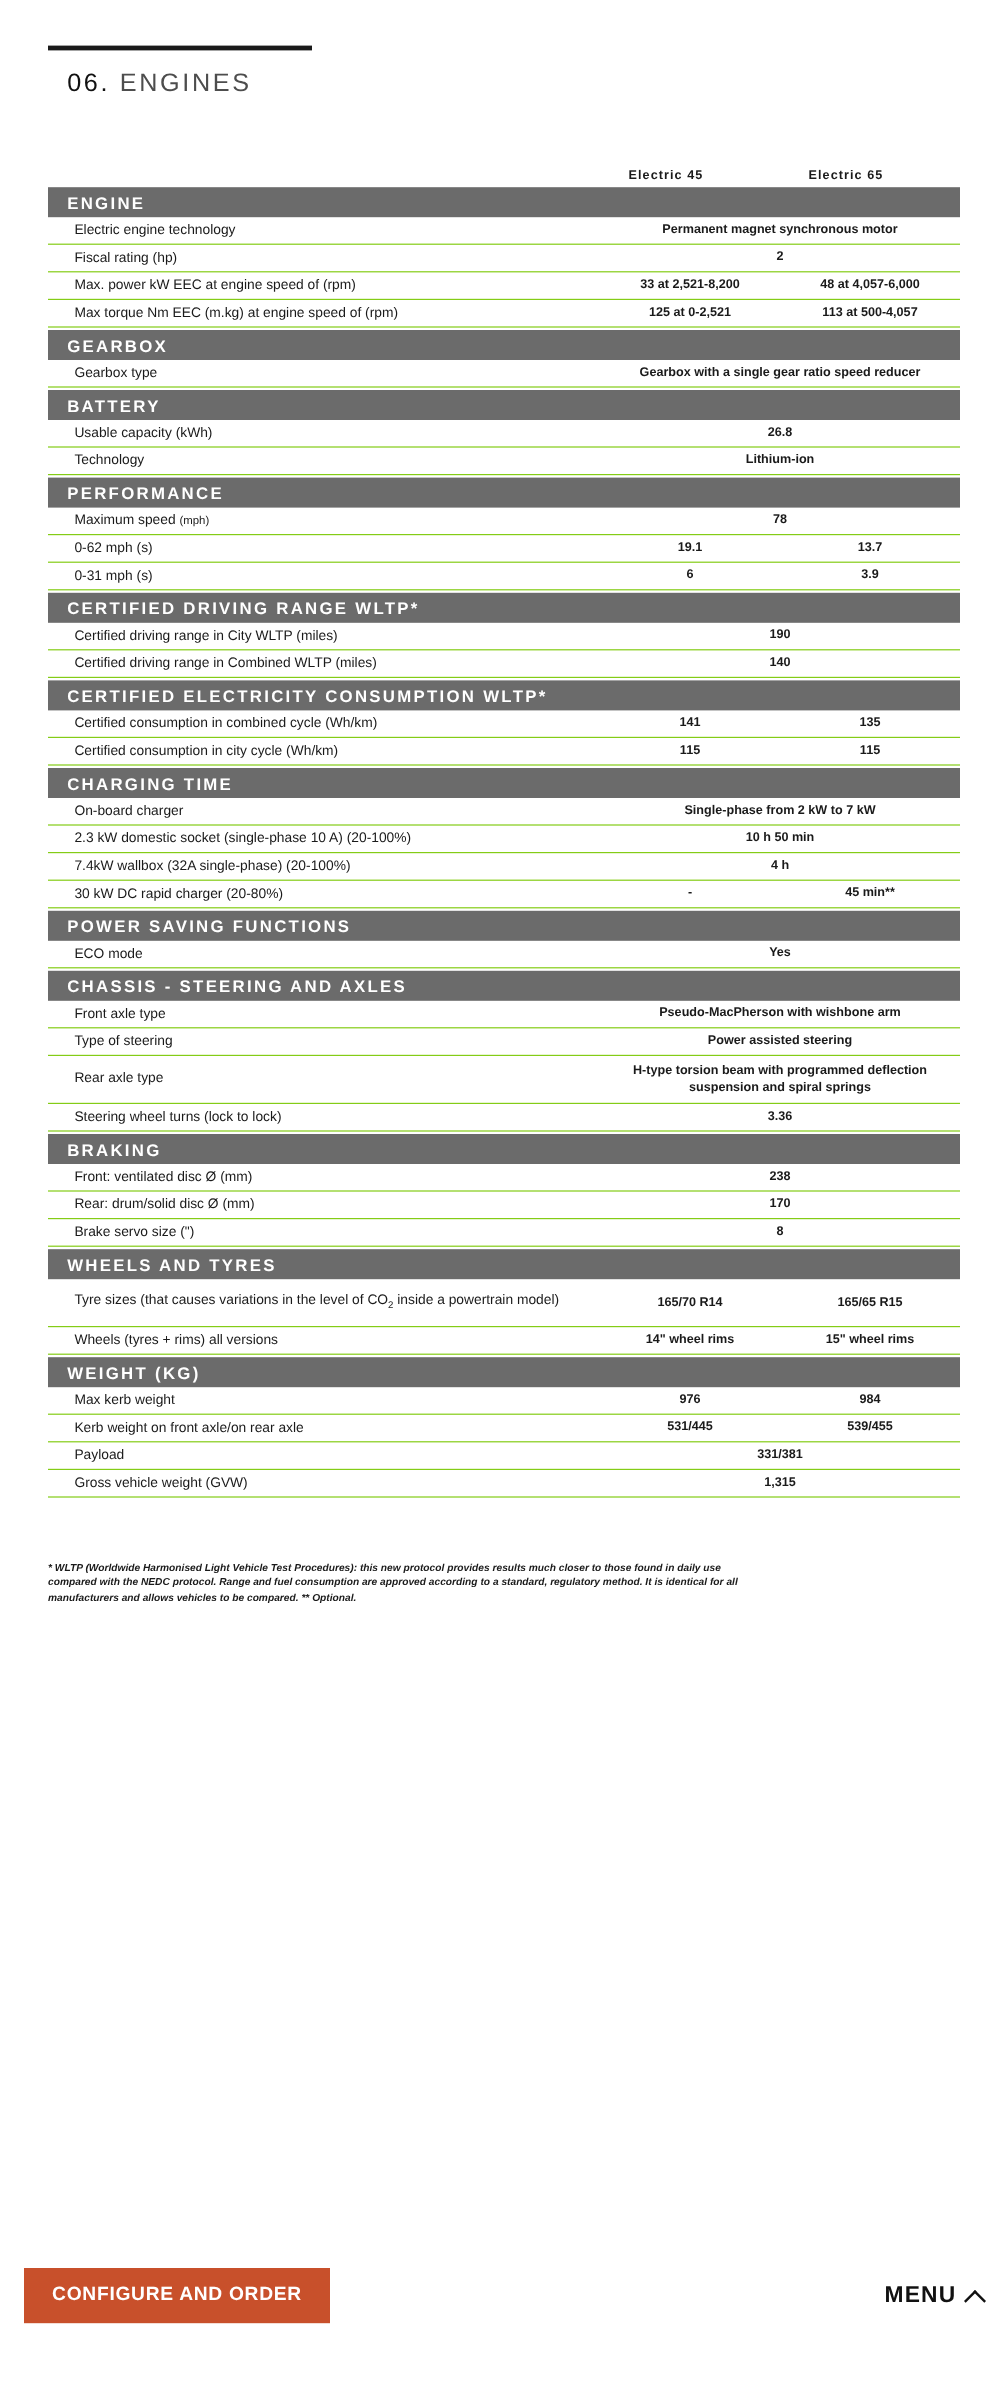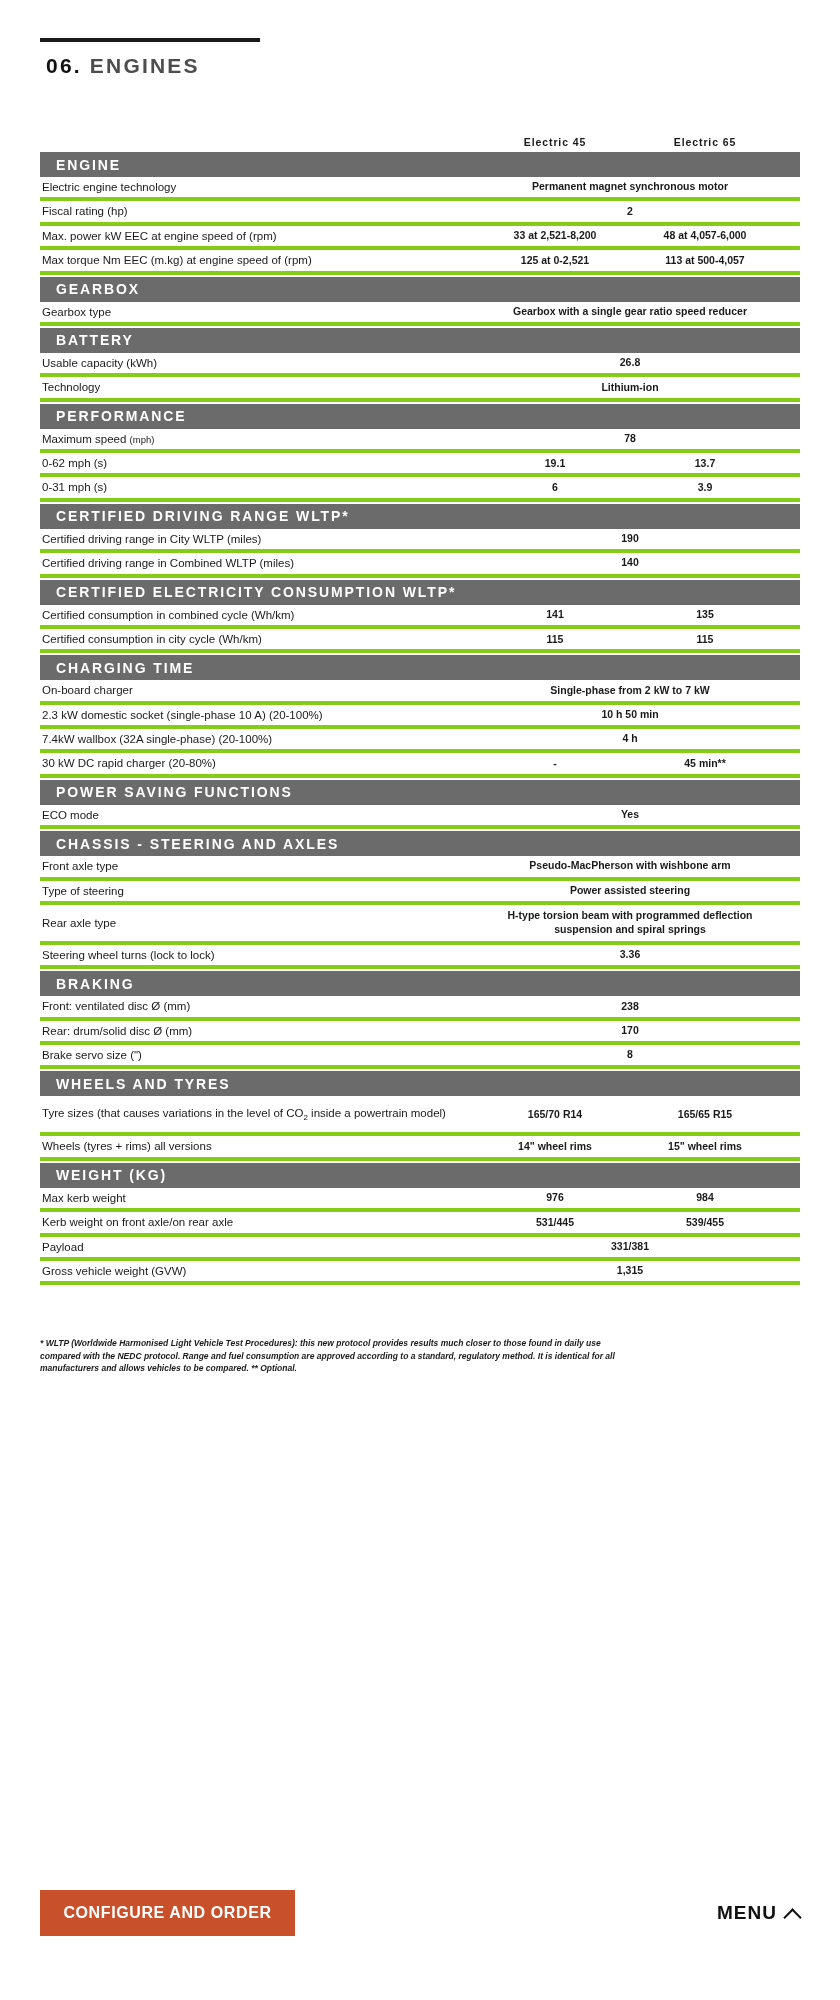--- a/index.html
+++ b/index.html
@@ -24,24 +24,24 @@
   
   .title-block { padding-top: 38px; }
   .title-rule {
     width: 220px;
     height: 4px;
     background: #1a1a1a;
     margin-bottom: 12px;
   }
   .page-title {
     font-size: 21px;
-    font-weight: bold;
+    font-weight: normal;
     letter-spacing: 2.2px;
     color: #4d4d4d;
-    margin: 6px;
+    margin: 16px;
     font-stretch: condensed;
   }
   .page-title .num { color: #111111; }
 
   
   .col-head-row {
     display: flex;
     align-items: flex-end;
     margin-top: 58px;
     margin-bottom: 4px;
@@ -69,21 +69,22 @@
     font-size: 14px;
     font-weight: bold;
     letter-spacing: 1.9px;
     margin-top: 2px;
   }
 
   .spec-row {
     display: flex;
     align-items: center;
     min-height: 23px;
-    border-bottom: 4px solid #84cc16;
+    border-bottom: 1px solid #84cc16;
+    justify-content: flex-end;
   }
   .spec-row.tall { min-height: 40px; }
 
   .spec-label {
     flex: 0 0 440px;
     font-size: 11.5px;
     color: #1a1a1a;
     padding: 3px 4px 3px 2px;
     line-height: 1.25;
   }
@@ -122,21 +123,21 @@
 
   
   .bottom-bar {
     position: absolute;
     left: 0; right: 0;
     bottom: 60px;
     height: 54px;
     display: flex;
     align-items: center;
     justify-content: space-between;
-    padding: 0 40px;
+    padding: 0 20px;
   }
   .cta-button {
     background: #c8502b;
     color: #ffffff;
     border: none;
     width: 255px;
     height: 46px;
     font-family: "Liberation Sans", sans-serif;
     font-size: 16px;
     font-weight: bold;

